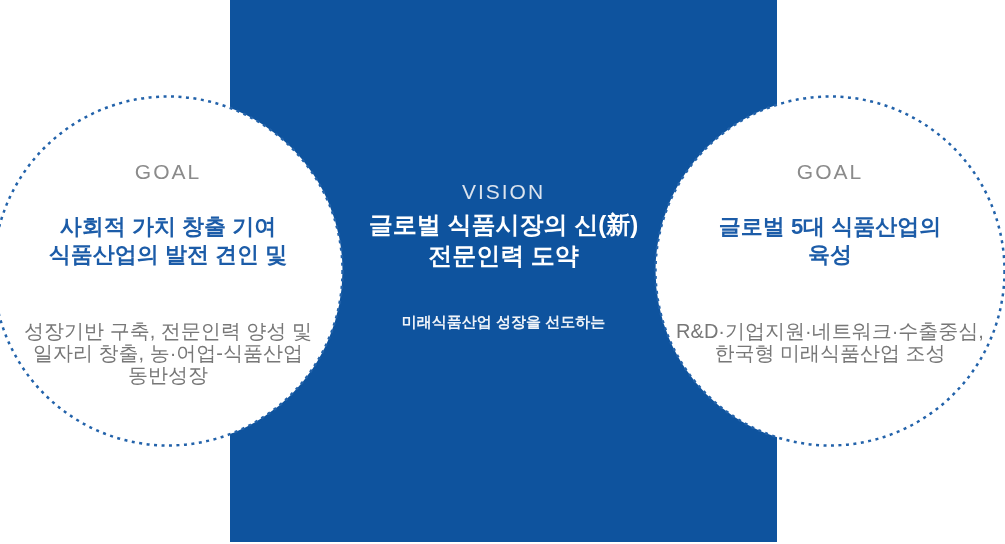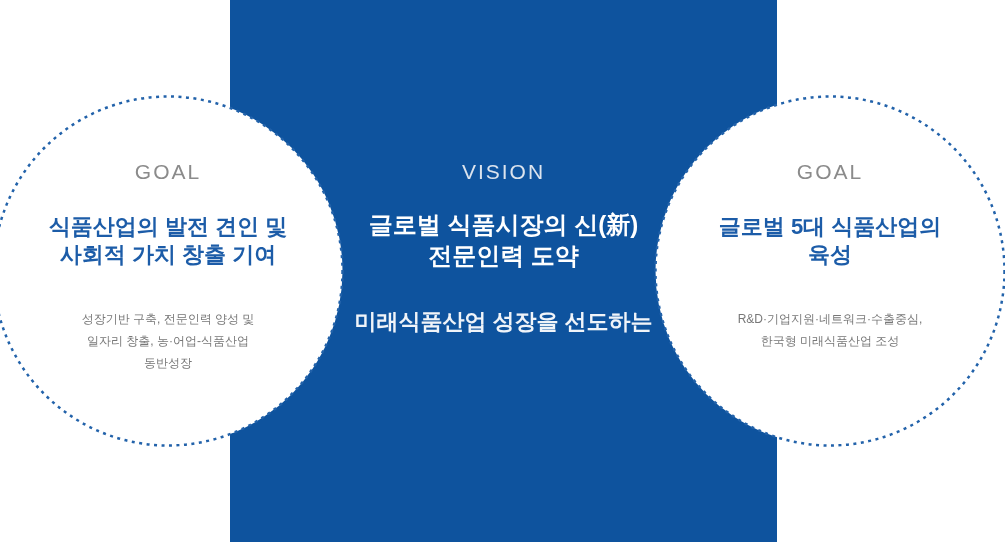--- a/index.html
+++ b/index.html
@@ -31,35 +31,35 @@
   .col { position: absolute; top: 0; height: 544px; text-align: center; }
   .col-left   { left: 8px;   width: 320px; }
   .col-center { left: 338px; width: 331px; }
   .col-right  { left: 670px; width: 320px; }
 
   .label {
     position: absolute; left: 0; right: 0; top: 160px;
     font-size: 21px; letter-spacing: 2px; color: var(--label-gray);
     font-weight: normal;
   }
-  .col-center .label { color: var(--vision-label); }
+  .col-center .label { color: var(--vision-label); margin-top: 20px; }
 
   .title {
     position: absolute; left: 0; right: 0; top: 213px;
     font-weight: bold; font-size: 22px; line-height: 28px;
     color: var(--accent-blue);
   }
   .col-center .title { top: 209px; font-size: 24px; line-height: 31px; color: #ffffff; text-align: center; }
 
   .bodytext {
-    position: absolute; left: 0; right: 0; top: 308px;
-    font-size: 12px; line-height: 22px; color: var(--body-gray);
+    position: absolute; left: 0; right: 0; top: 320px;
+    font-size: 20px; line-height: 22px; color: var(--body-gray);
   }
   .col-center .bodytext {
-    top: 311px; font-size: 22px; line-height: 22px;
+    top: 311px; font-size: 15px; line-height: 22px;
     color: var(--center-body); font-weight: bold;
   }
 </style>
 </head>
 <body>
 
 <div class="stage">
 
   <div class="band"></div>
 
@@ -67,22 +67,22 @@
     <circle cx="177" cy="177" r="174.5" fill="#ffffff" stroke="#2262aa" stroke-width="2.5" stroke-dasharray="3 4.5"></circle>
   </svg>
 
   <svg class="circle right" viewBox="0 0 354 354" width="354" height="354" aria-hidden="true">
     <circle cx="177" cy="177" r="174.5" fill="#ffffff" stroke="#2262aa" stroke-width="2.5" stroke-dasharray="3 4.5"></circle>
   </svg>
 
   <div class="col col-left">
     <div class="label">GOAL</div>
     <div class="title">
+      <div>사회적 가치 창출 기여</div>
       <div>식품산업의 발전 견인 및</div>
-      <div>사회적 가치 창출 기여</div>
     </div>
     <div class="bodytext">
       <div>성장기반 구축, 전문인력 양성 및</div>
       <div>일자리 창출, 농·어업-식품산업</div>
       <div>동반성장</div>
     </div>
   </div>
 
   <div class="col col-center">
     <div class="label">VISION</div>

